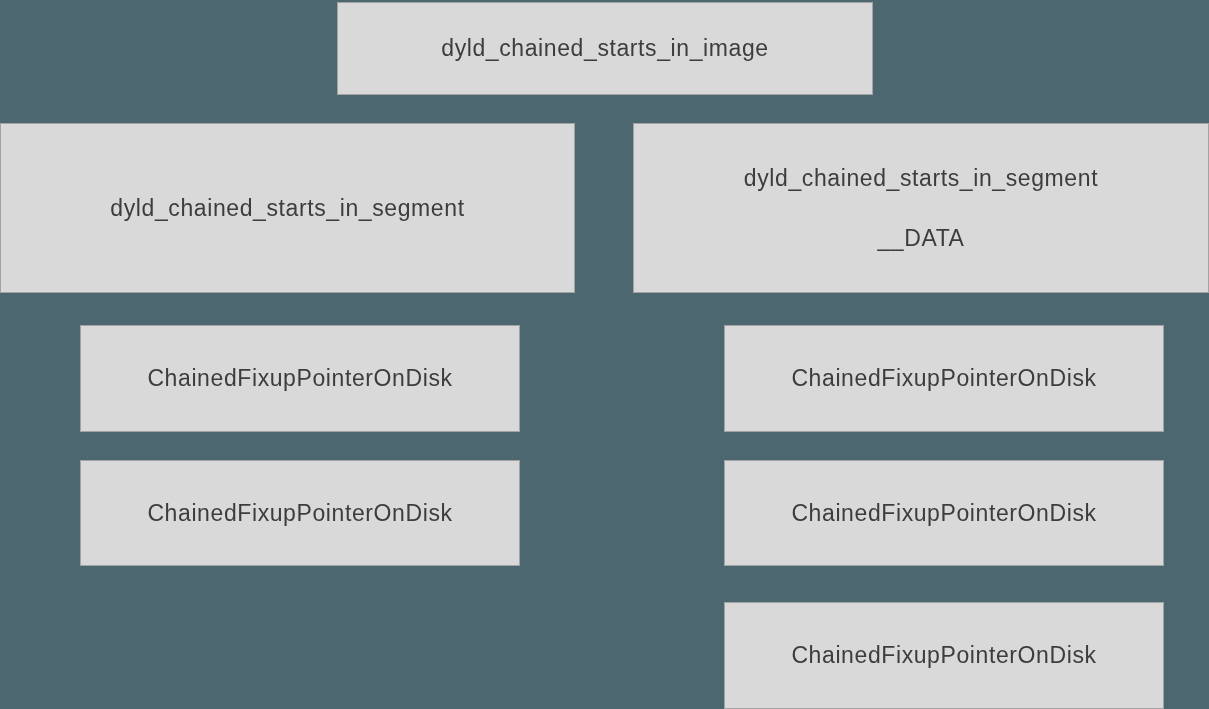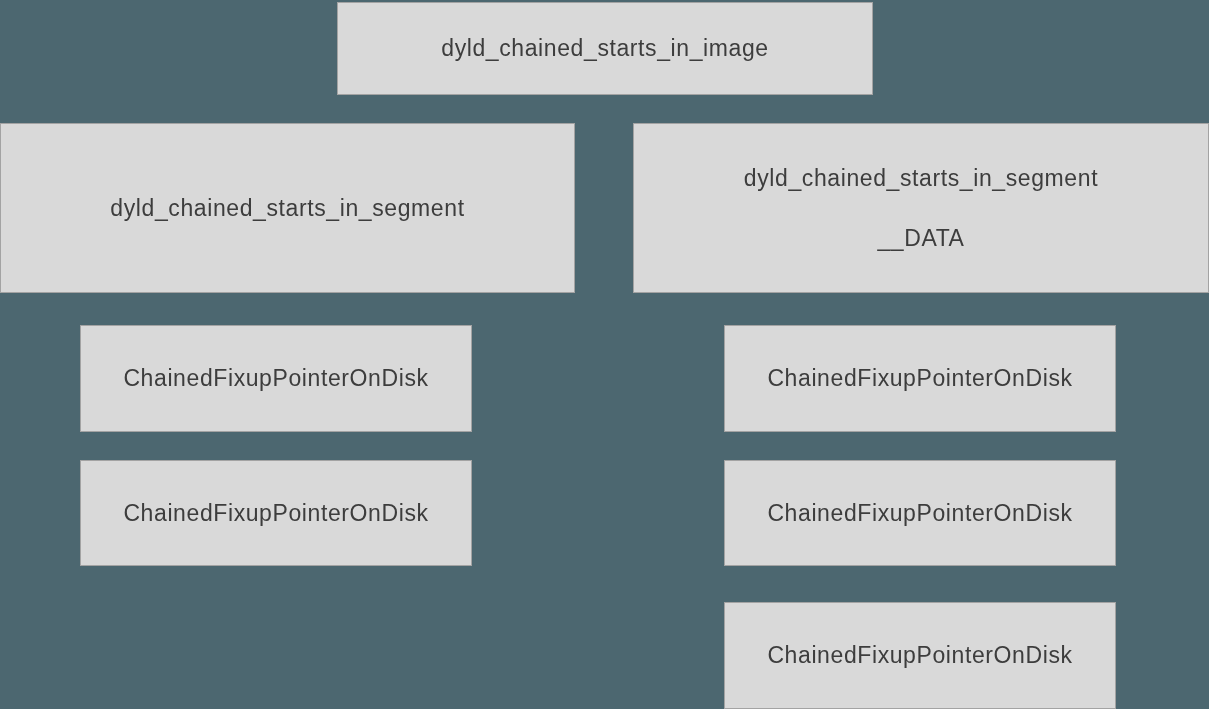--- a/index.html
+++ b/index.html
@@ -32,21 +32,21 @@
     white-space: nowrap;
   }
   .box span { display: block; }
   .root   { left: 337px; top: 2px;   width: 536px; height: 93px; }
   .seg {
     flex-direction: column;
     gap: 33px;
   }
   .seg-left  { left: 0px;   top: 123px; width: 575px; height: 170px; }
   .seg-right { left: 633px; top: 123px; width: 576px; height: 170px; }
-  .fix    { width: 392px; height: 107px; }
+  .fix    { width: 440px; height: 107px; }
   .fx-l1  { left: 80px;  top: 325px; }
   .fx-l2  { left: 80px;  top: 460px; height: 106px; }
   .fx-r1  { left: 724px; top: 325px; }
   .fx-r2  { left: 724px; top: 460px; height: 106px; }
   .fx-r3  { left: 724px; top: 602px; }
 </style>
 </head>
 <body>
 
 <div class="canvas">

